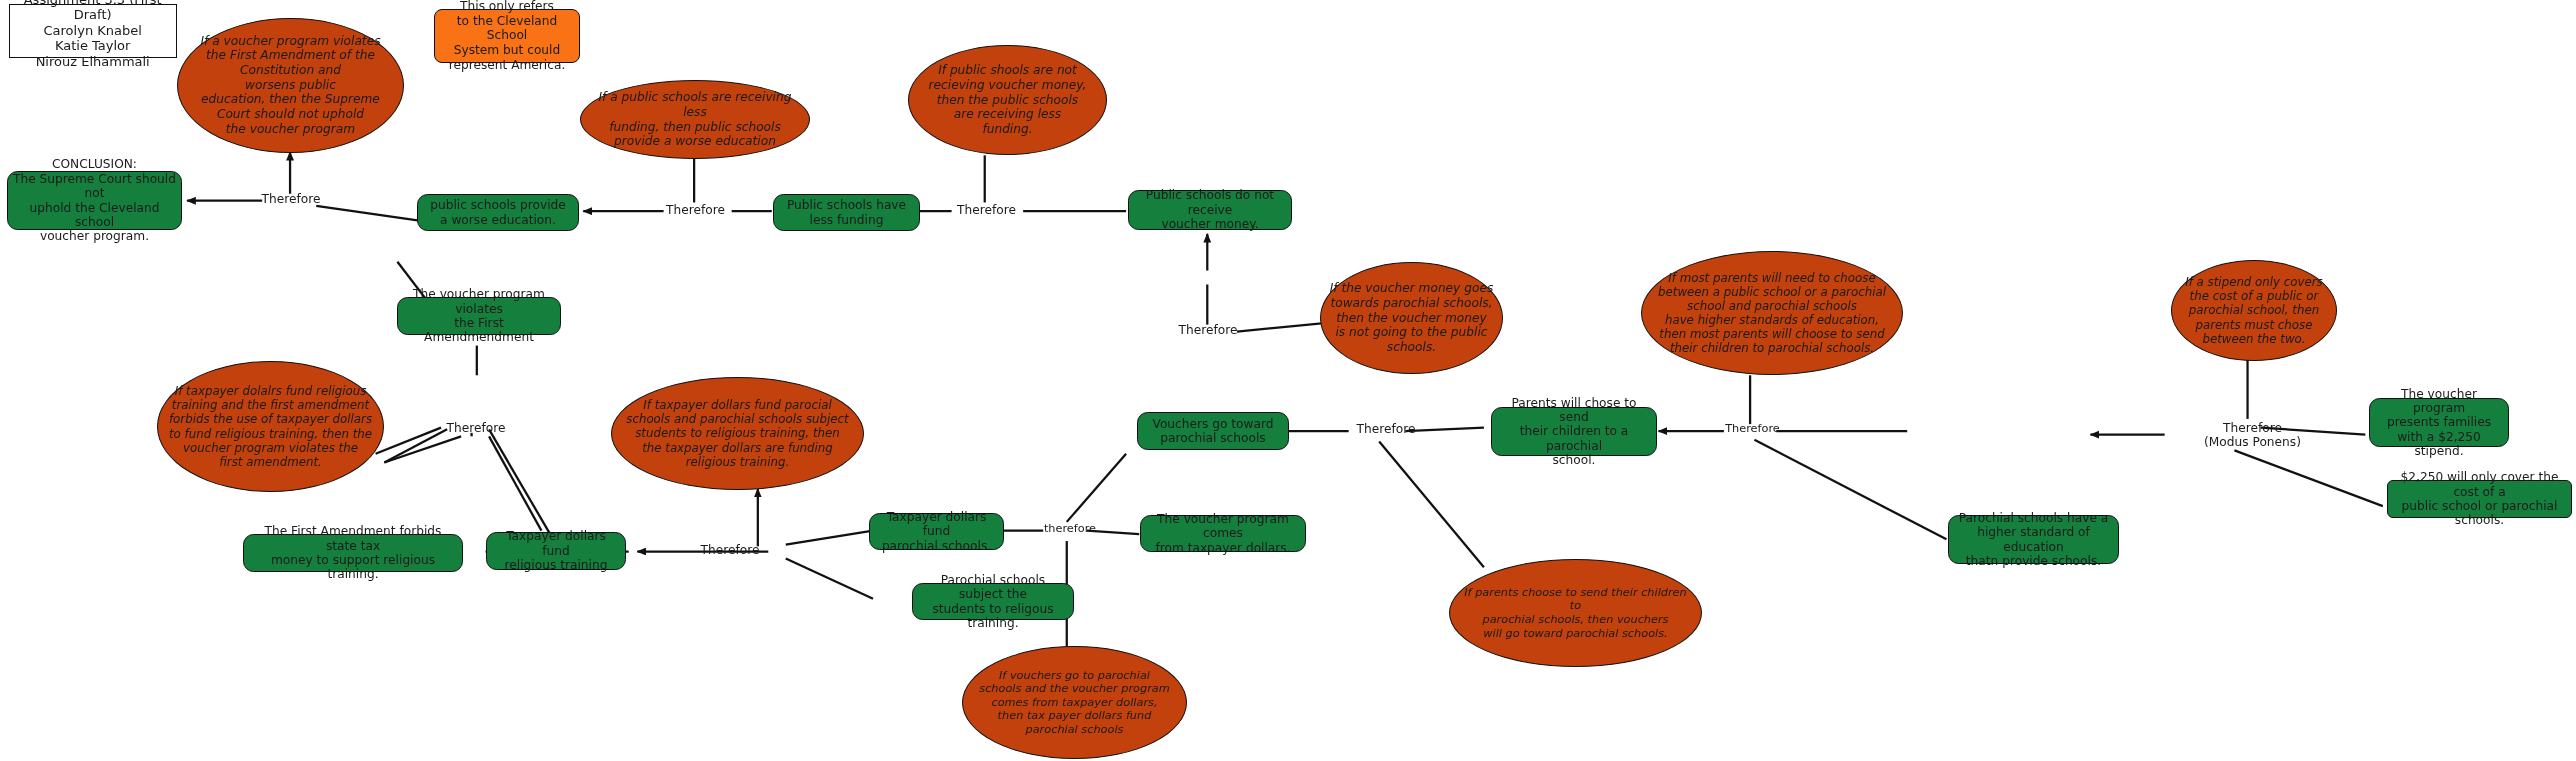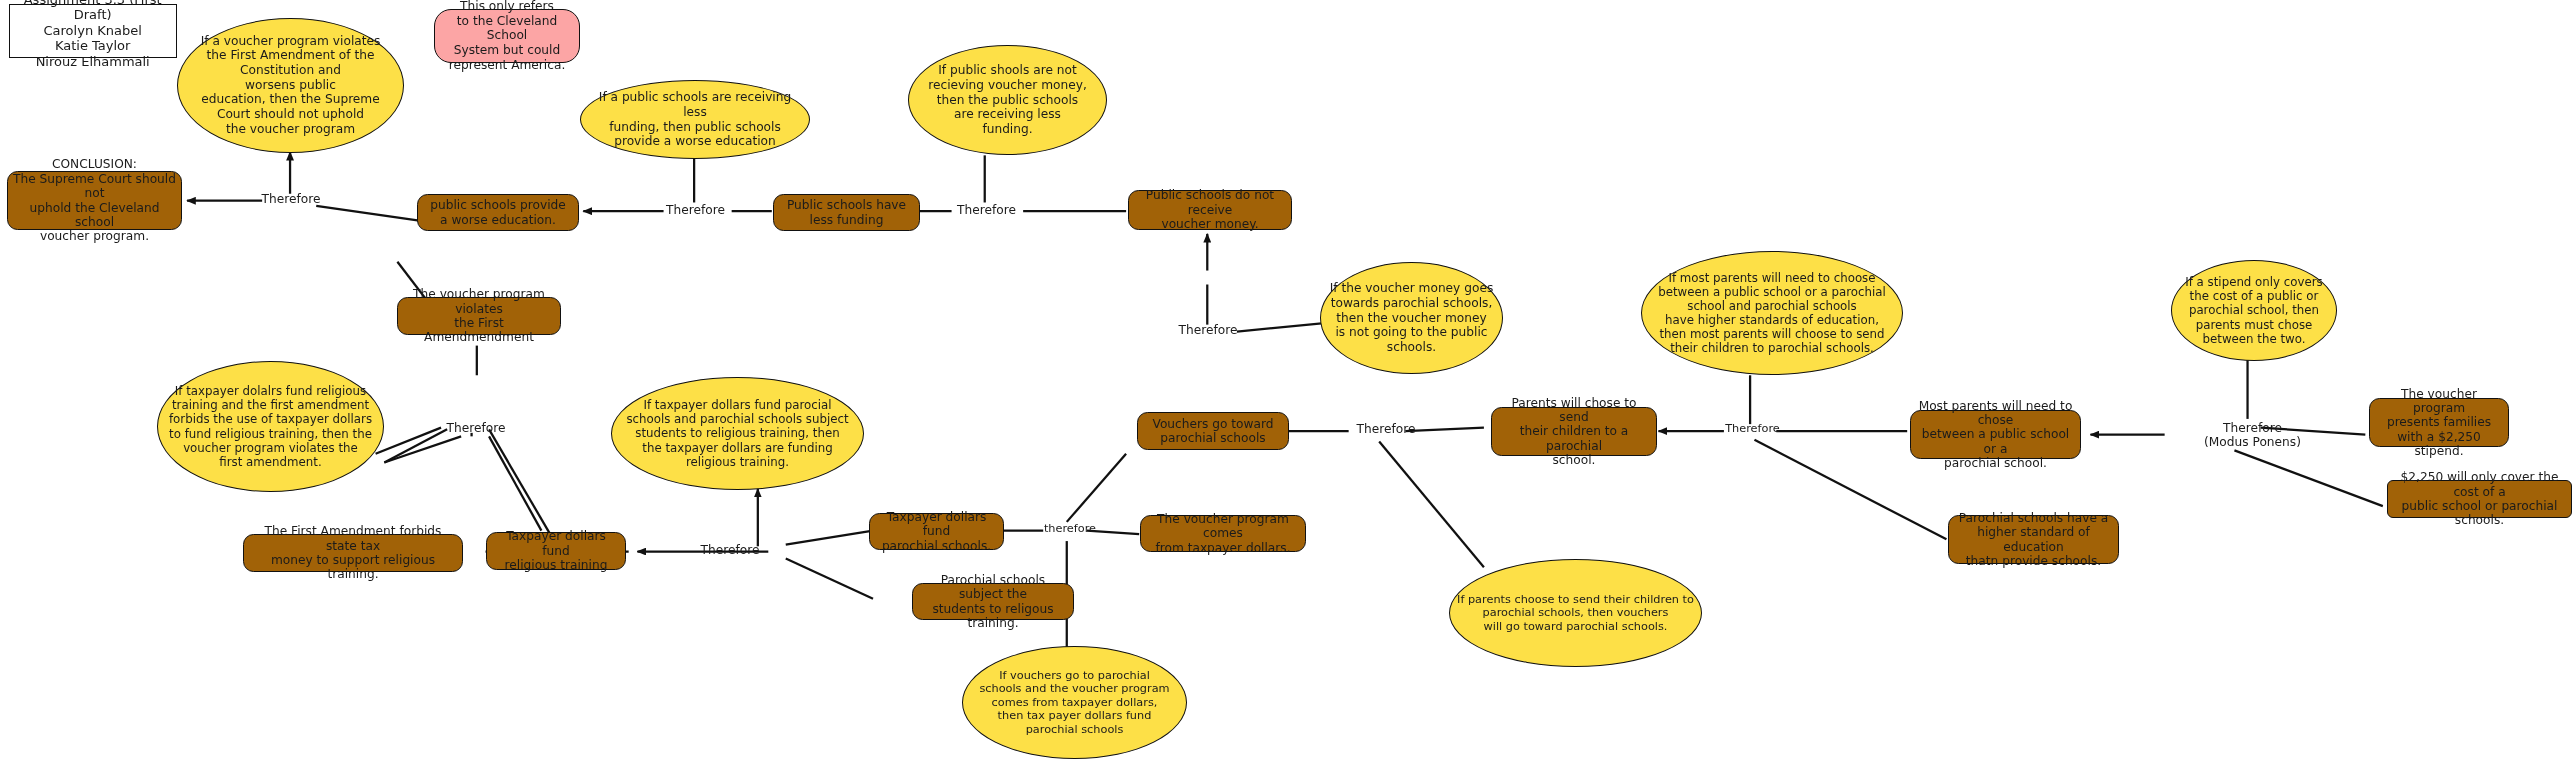--- a/index.html
+++ b/index.html
@@ -1,23 +1,23 @@
 <!DOCTYPE html>
 <html style="font-size:14px"><head>
 <meta charset="utf-8">
 <style>
   html,body{margin:0;padding:0;background:#ffffff;}
   body{width:2576px;height:761px;font-family:"DejaVu Sans","Liberation Sans",sans-serif;overflow:hidden;}
   #canvas{position:relative;width:2576px;height:761px;}
   svg.edges{position:absolute;left:0;top:0;width:2576px;height:761px;pointer-events:none;}
   .node{position:absolute;box-sizing:border-box;display:flex;align-items:center;justify-content:center;text-align:center;color:#1b1b1b;}
-  .box{background:#a16207;border:1.7px solid #111;border-radius:10.5px;line-height:1.18;padding:2.6px 4.4px;}
+  .box{background:#15803d;border:1.7px solid #111;border-radius:10.5px;line-height:1.18;padding:2.6px 4.4px;}
   .plain{background:#ffffff;border:1.7px solid #111;border-radius:0;line-height:1.2;padding:1.7px 3.5px;}
-  .note{background:#fca5a5;border:1.7px solid #111;border-radius:17px;line-height:1.2;padding:2.6px 4.4px;}
-  .ellipse{background:#fde047;border:1.7px solid #111;border-radius:50%;line-height:1.2;padding:3.5px 7px;}
+  .note{background:#f97316;border:1.7px solid #111;border-radius:8px;line-height:1.2;padding:2.6px 4.4px;}
+  .ellipse{background:#c2410c;border:1.7px solid #111;border-radius:50%;line-height:1.2;padding:3.5px 7px;font-style:italic;}
   .conn{position:absolute;background:transparent;color:#1b1b1b;white-space:nowrap;text-align:center;line-height:1.15;}
 </style>
 </head>
 <body>
 
 <div id="canvas">
 
   <svg class="edges" viewBox="0 0 2951 872">
     <defs>
       <marker id="arrow" markerWidth="11" markerHeight="9" refX="10" refY="4.5" orient="auto" markerUnits="userSpaceOnUse">
@@ -195,23 +195,20 @@
 
   <div class="conn" style="left:1716px;top:422px;width:73px;font-size:11.3px;white-space:pre-line;">Therefore</div>
 
   <div class="node ellipse" style="left:1641px;top:251px;width:262px;height:124px;font-size:11.8px;white-space:pre-line;">If most parents will need to choose
 between a public school or a parochial
 school and parochial schools
 have higher standards of education,
 then most parents will choose to send
 their children to parochial schools.</div>
 
-  <div class="node box" style="left:1910px;top:410px;width:171px;height:49px;font-size:12.2px;white-space:pre-line;">Most parents will need to chose
-between a public school or a
-parochial school.</div>
 
   <div class="node box" style="left:1948px;top:515px;width:171px;height:49px;font-size:12.2px;white-space:pre-line;">Parochial schools have a
 higher standard of education
 thatn provide schools.</div>
 
   <div class="node ellipse" style="left:2171px;top:260px;width:166px;height:101px;font-size:11.8px;white-space:pre-line;">If a stipend only covers
 the cost of a public or
 parochial school, then
 parents must chose
 between the two.</div>

